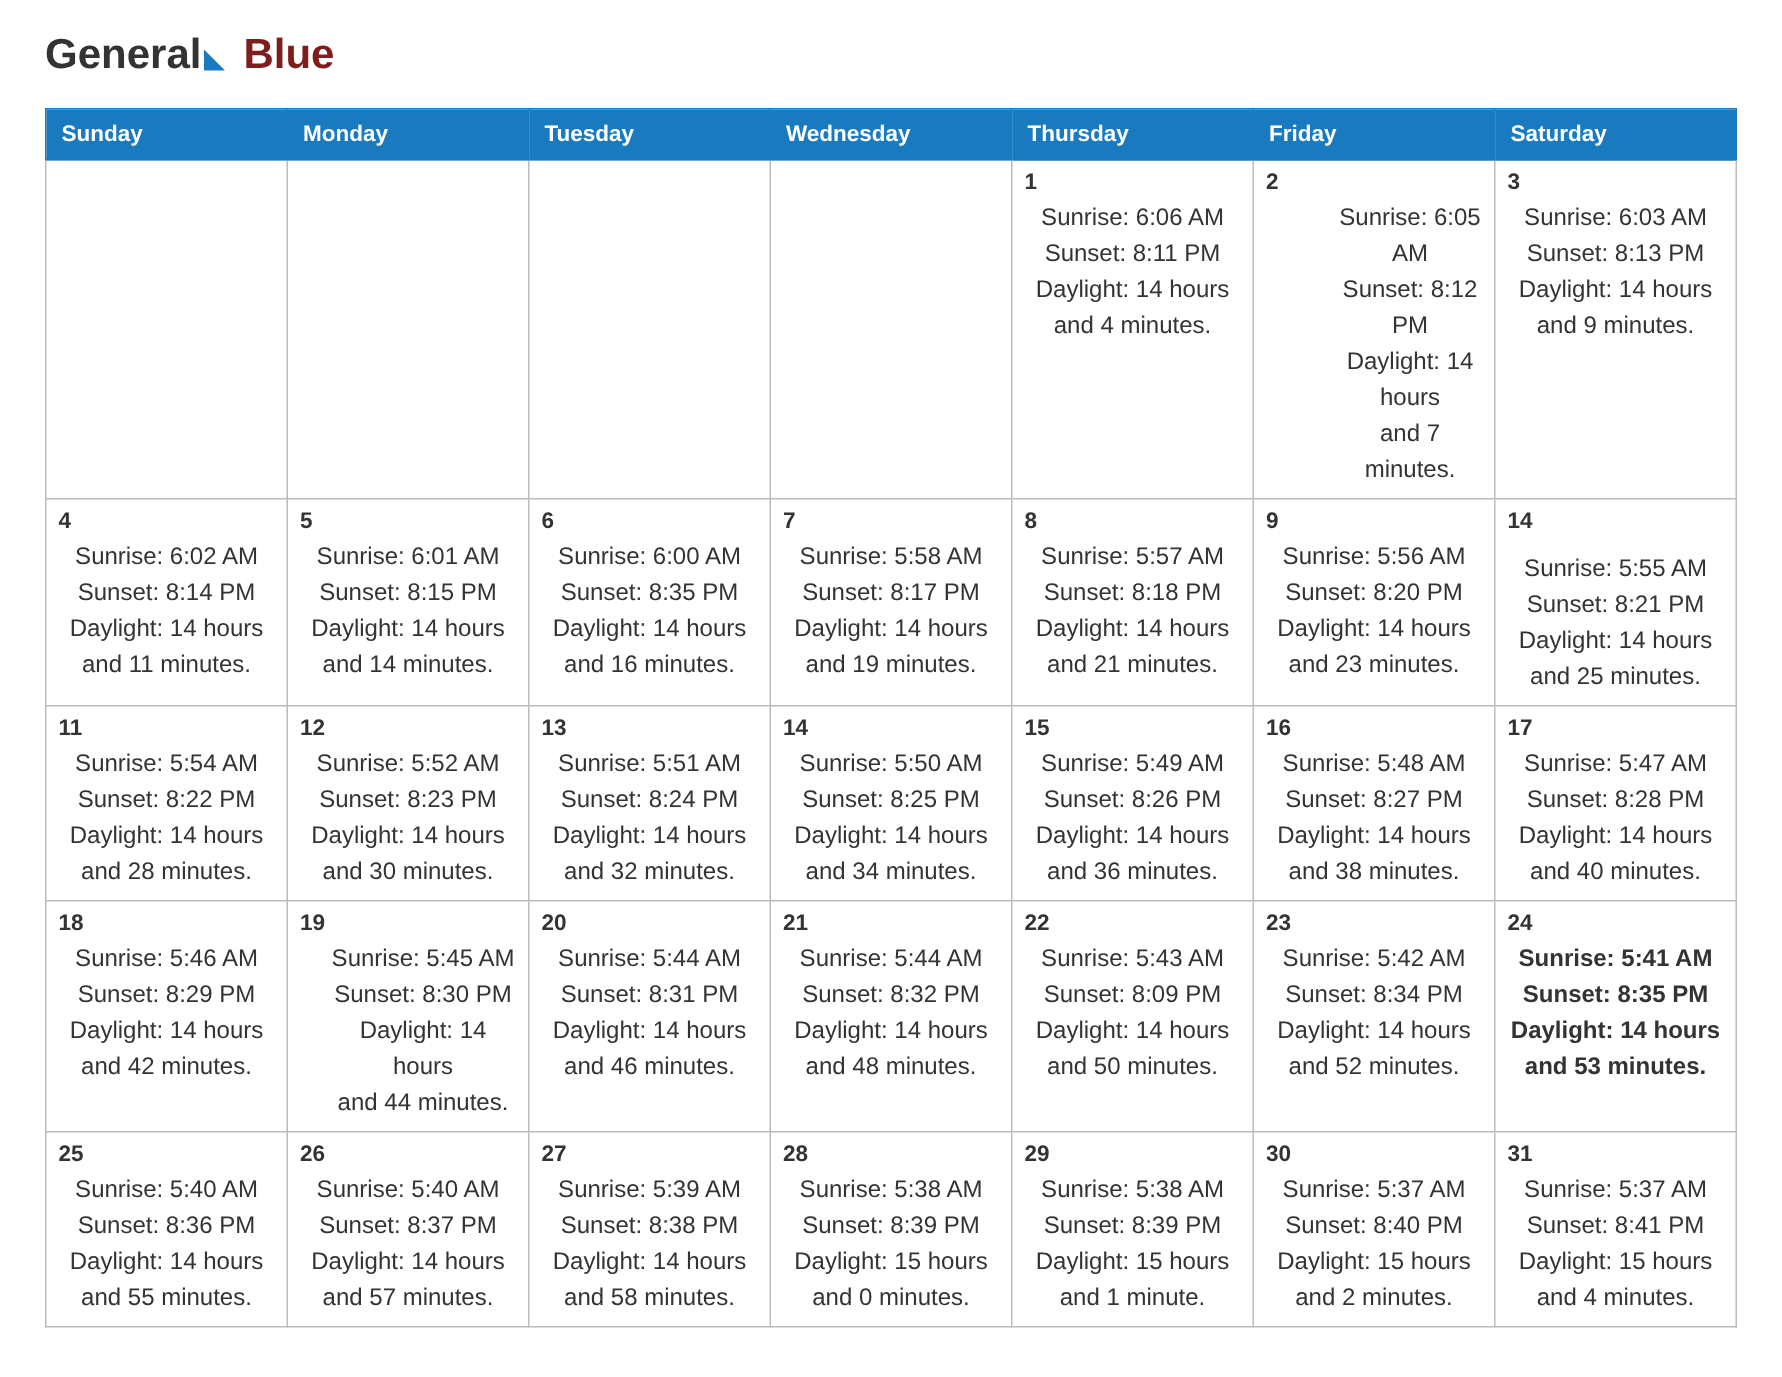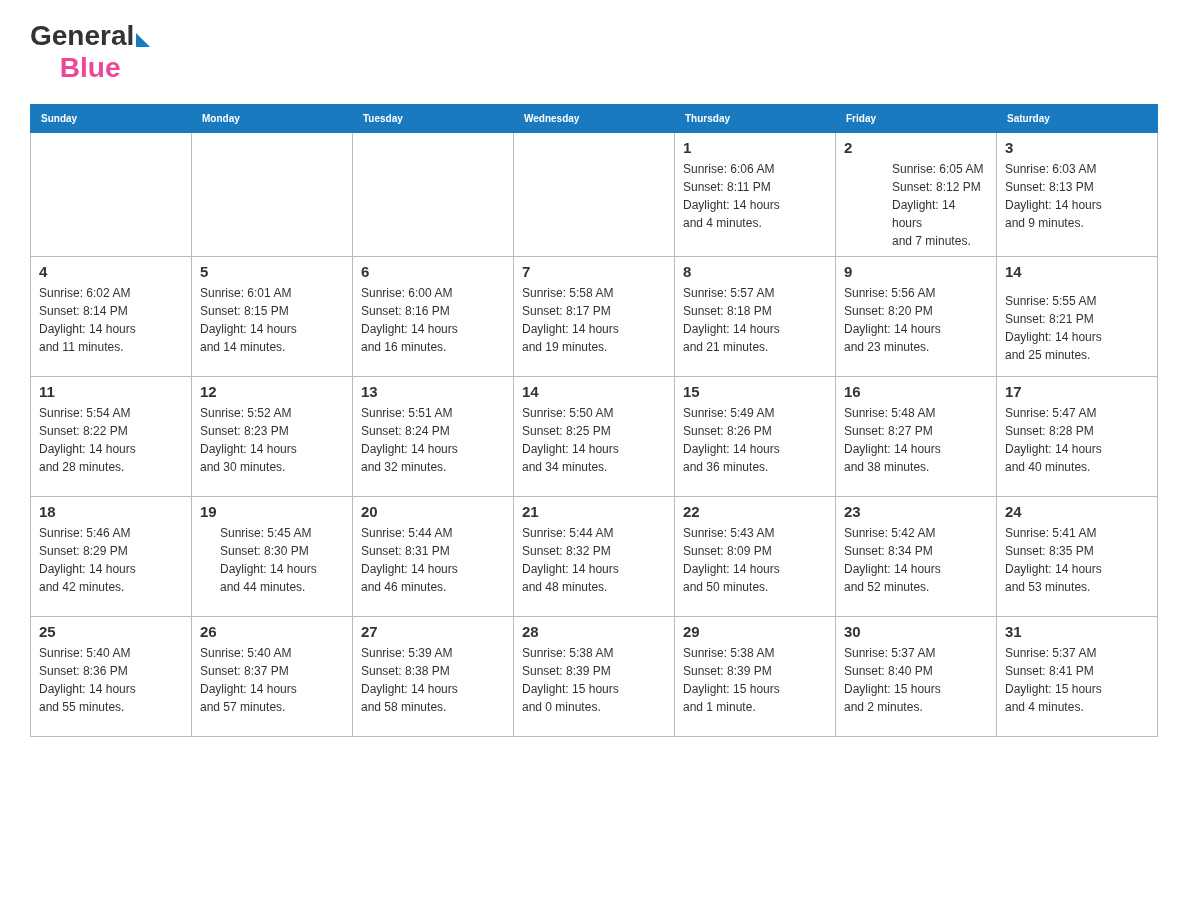--- a/index.html
+++ b/index.html
@@ -12,22 +12,22 @@
       padding: 20px 30px;
     }
     .header {
       display: flex;
       justify-content: space-between;
       align-items: flex-start;
       margin-bottom: 20px;
     }
     .logo {
       display: flex;
-      flex-direction: column;
-      align-items: center;
+      flex-direction: row;
+      align-items: flex-end;
     }
     .title-section {
       text-align: right;
     }
     .month-year {
       font-size: 52px;
       font-weight: bold;
       color: #333;
       line-height: 1.1;
     }
@@ -37,62 +37,63 @@
       margin-top: 4px;
     }
     .calendar {
       width: 100%;
       border-collapse: collapse;
       border: 1px solid #999;
     }
     .calendar th {
       background-color: #1a7abf;
       color: #fff;
-      font-size: 10px;
+      font-size: 15px;
       font-weight: bold;
       padding: 8px 10px;
       text-align: left;
       border: 1px solid #1a7abf;
     }
     .calendar td {
       vertical-align: top;
       border: 1px solid #bbb;
       padding: 6px 8px;
       width: 14.28%;
       min-height: 100px;
     }
     .day-number {
       font-size: 15px;
       font-weight: bold;
       color: #333;
       display: block;
       margin-bottom: 4px;
     }
     .day-info {
-      font-size: 12px;
+      font-size: 16px;
       color: #333;
       line-height: 1.5;
+      text-align: center;
     }
     .empty-cell {
       background: #fff;
     }
     tr td {
       height: 120px;
     }
   </style>
 </head>
 <body>
 
 <div class="header">
   <div class="logo">
       <div style="display: flex; align-items: center;">
         <span style="font-size: 28px; font-weight: bold; color: rgb(51, 51, 51);">General</span>
         <div style="width: 0px; height: 0px; border-left: 14px solid rgb(26, 122, 191); border-top: 14px solid transparent; margin-left: 2px; margin-top: 8px;"></div>
       </div>
-      <span style="font-size: 28px; font-weight: bold; color: #ec4899; margin-left: 0;">Blue</span>
+      <span style="font-size: 28px; font-weight: bold; color: #7f1d1d; margin-left: 12px;">Blue</span>
     </div>
   <div class="title-section">
     <div class="month-year"></div>
     <div class="location"></div>
   </div>
 </div>
 
 <table class="calendar">
   <thead>
     <tr>
@@ -144,21 +145,21 @@
         <td>
           <span class="day-number">5</span>
           <div class="day-info" style="white-space: pre-line;">Sunrise: 6:01 AM
 Sunset: 8:15 PM
 Daylight: 14 hours
 and 14 minutes.</div>
         </td>
         <td>
           <span class="day-number">6</span>
           <div class="day-info" style="white-space: pre-line;">Sunrise: 6:00 AM
-Sunset: 8:16 PM
+Sunset: 8:35 PM
 Daylight: 14 hours
 and 16 minutes.</div>
         </td>
         <td>
           <span class="day-number">7</span>
           <div class="day-info" style="white-space: pre-line;">Sunrise: 5:58 AM
 Sunset: 8:17 PM
 Daylight: 14 hours
 and 19 minutes.</div>
         </td>
@@ -273,21 +274,21 @@
         </td>
         <td>
           <span class="day-number">23</span>
           <div class="day-info" style="white-space: pre-line;">Sunrise: 5:42 AM
 Sunset: 8:34 PM
 Daylight: 14 hours
 and 52 minutes.</div>
         </td>
         <td>
           <span class="day-number">24</span>
-          <div class="day-info" style="white-space: pre-line;">Sunrise: 5:41 AM
+          <div class="day-info" style="white-space: pre-line; font-weight: bold;">Sunrise: 5:41 AM
 Sunset: 8:35 PM
 Daylight: 14 hours
 and 53 minutes.</div>
         </td>
       </tr>
       <tr>
         <td>
           <span class="day-number">25</span>
           <div class="day-info" style="white-space: pre-line;">Sunrise: 5:40 AM
 Sunset: 8:36 PM

